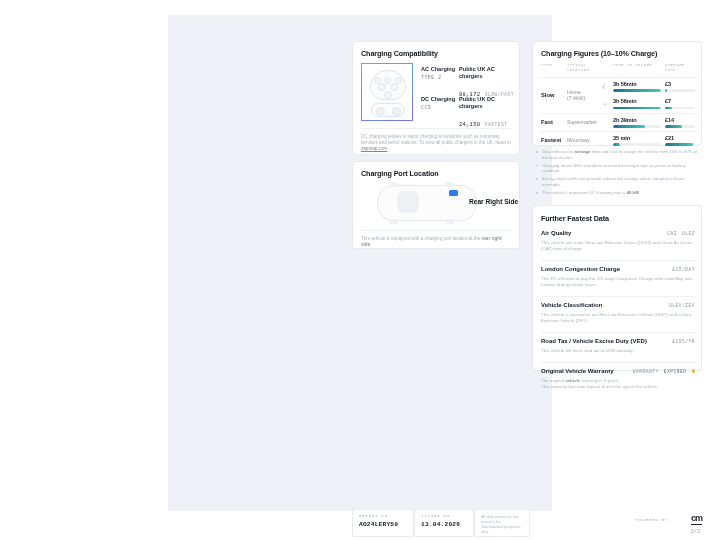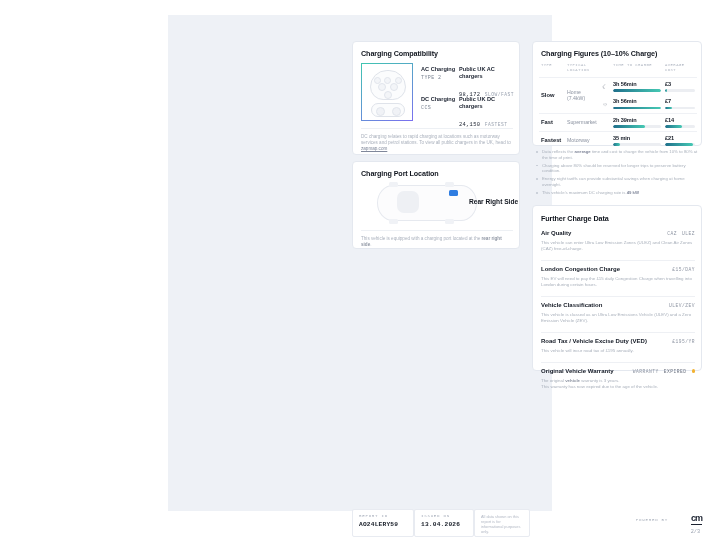--- a/index.html
+++ b/index.html
@@ -319,21 +319,21 @@
     </div>
 
     <ul id="cf-notes">
       <li><span>Data reflects the </span><b>average</b><span> time and cost to charge the vehicle from 10% to 80% at the time of print.</span></li>
       <li><span>Charging above 80% should be reserved for longer trips to preserve battery condition.</span></li>
       <li><span>Energy night tariffs can provide substantial savings when charging at home overnight.</span></li>
       <li><span>This vehicle's maximum DC charging rate is </span><b>49 kW</b></li>
     </ul>
 
     <div class="card" id="fv-card">
-      <div class="card-title" id="fv-title">Further Charge Data</div>
+      <div class="card-title" id="fv-title">Further Fastest Data</div>
 
       <div class="fv-row" style="top:24px;">
         <div class="fv-head">
           <div class="fv-name">Air Quality</div>
           <div class="fv-badges">
             <span class="badge">CAZ</span>
             <span class="badge">ULEZ</span>
           </div>
         </div>
         <div class="fv-desc">This vehicle can enter Ultra Low Emission Zones (ULEZ) and Clean Air Zones (CAZ) free-of-charge.</div>

